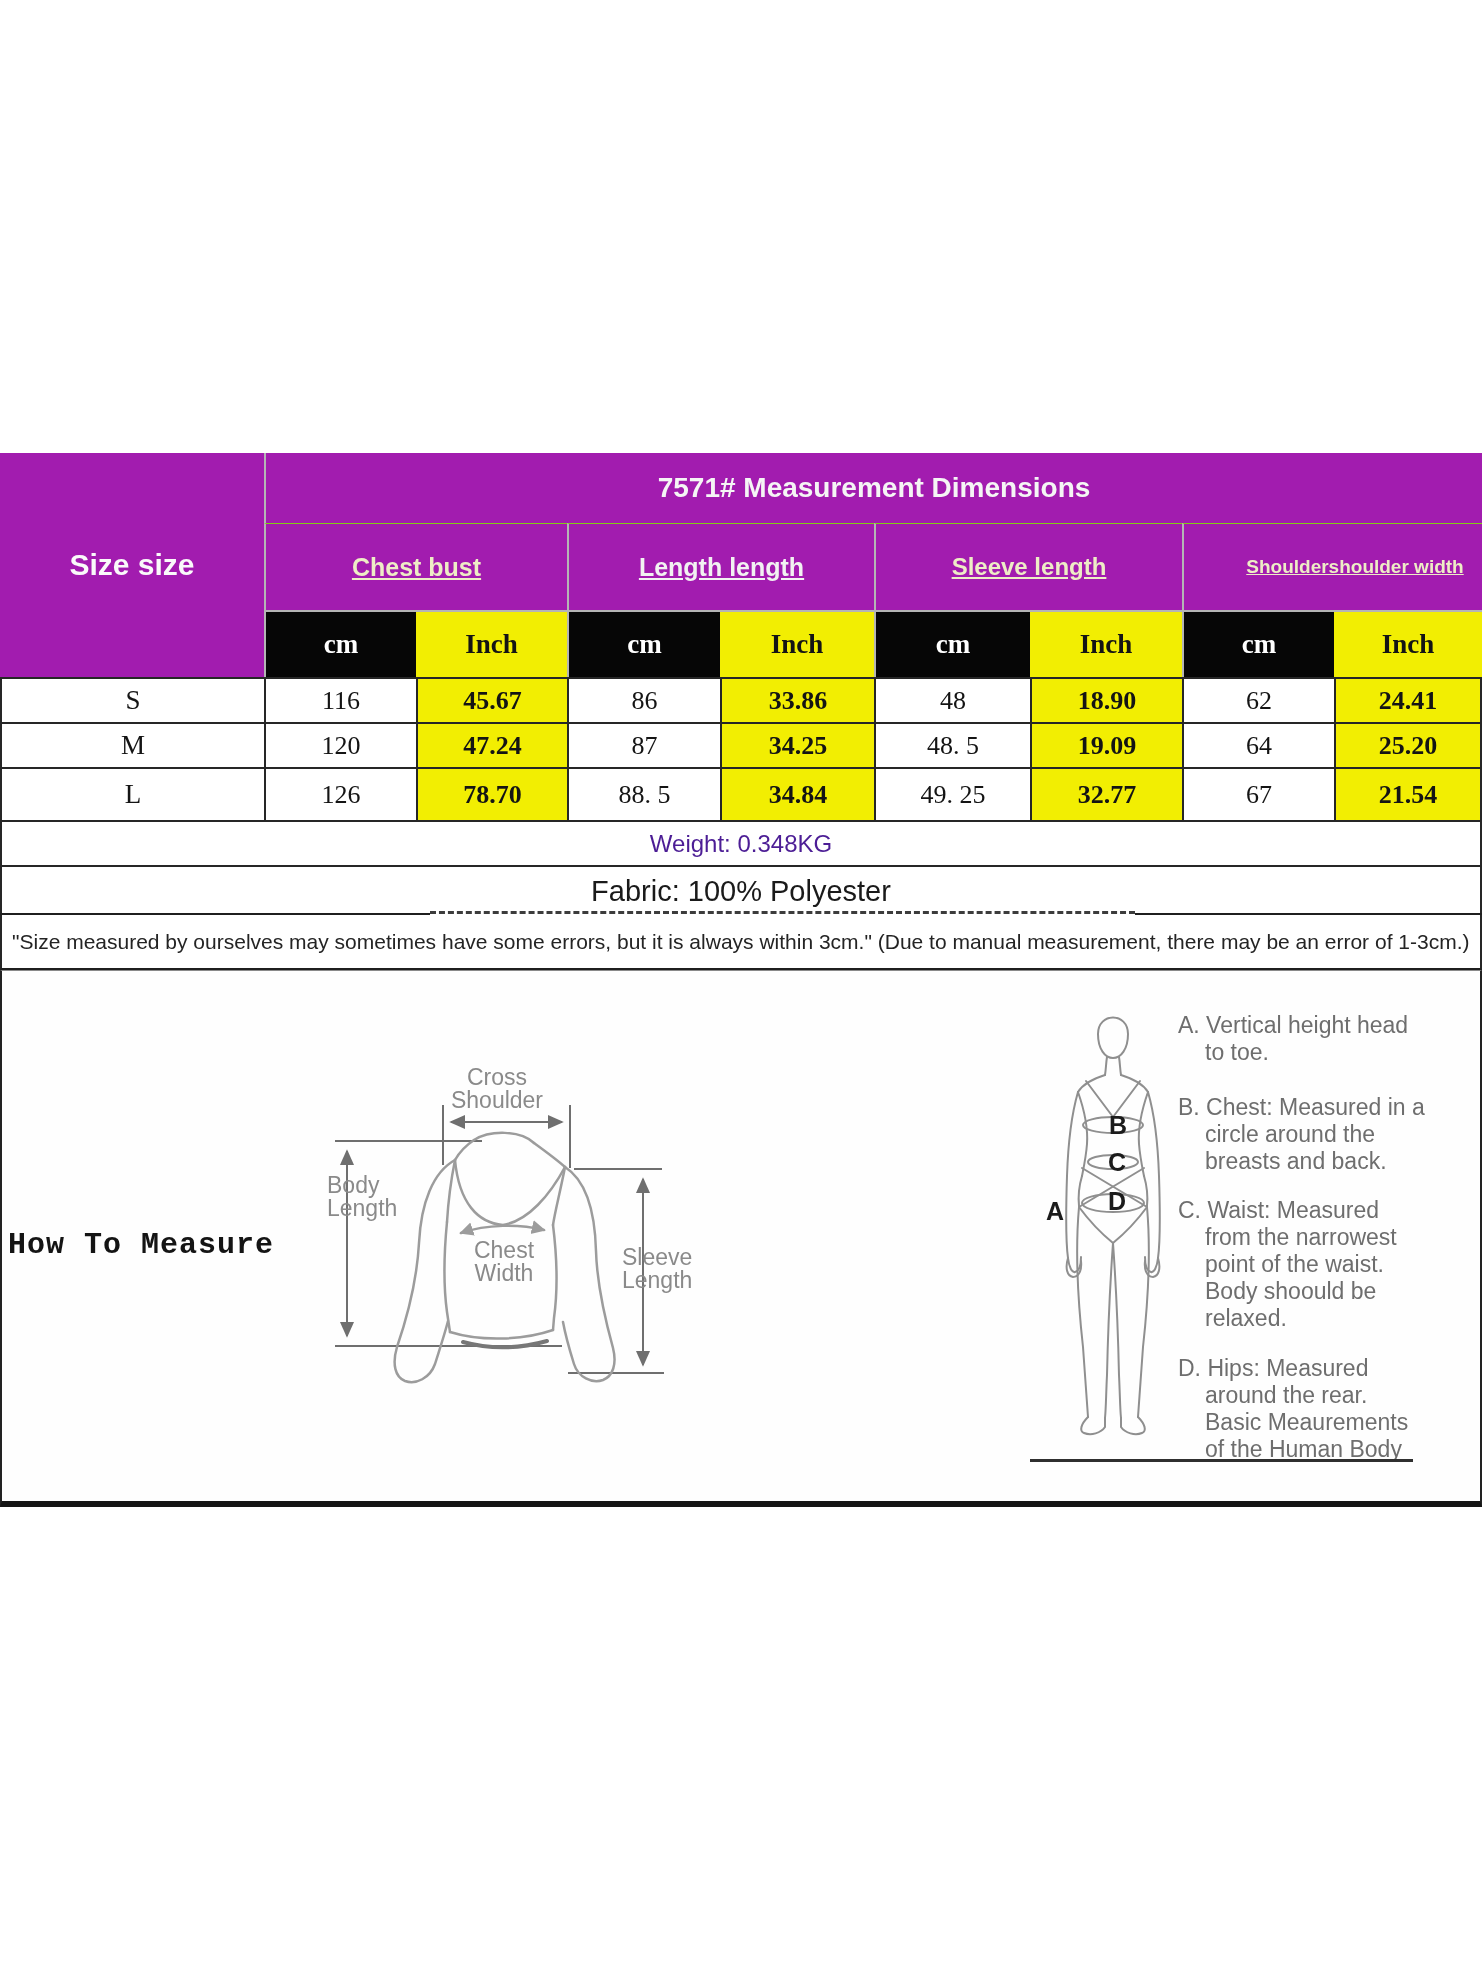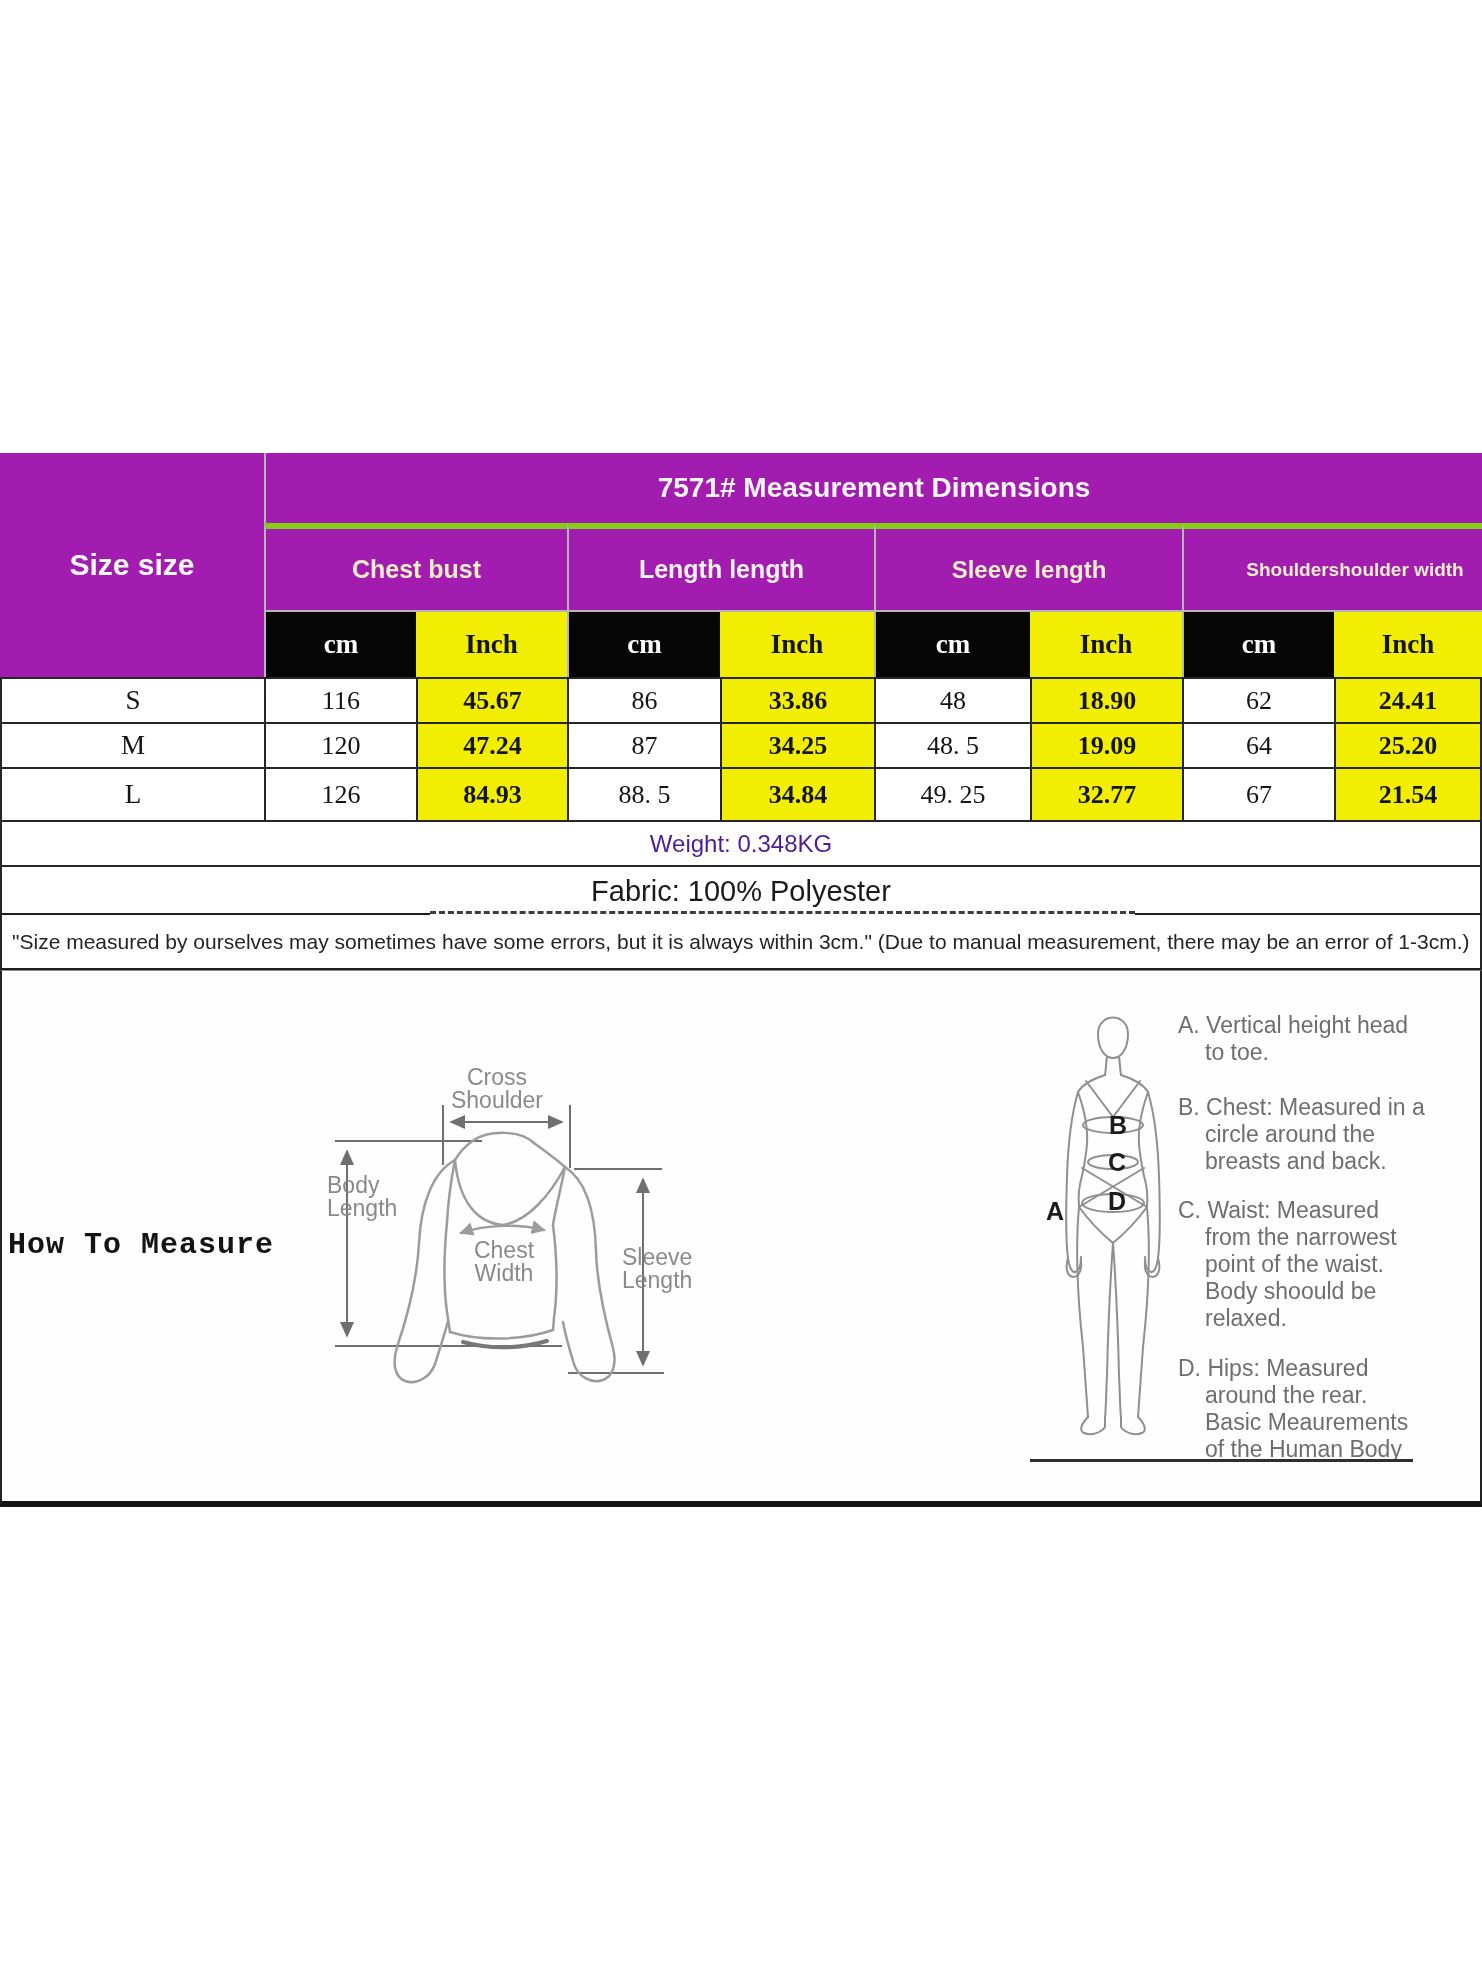--- a/index.html
+++ b/index.html
@@ -10,21 +10,21 @@
   
   .size-table{position:absolute;left:0;top:453px;width:1482px;display:grid;
     grid-template-columns:264px 152px 151px 153px 154px 156px 152px 152px 148px;
     grid-template-rows:70px 87px 67px 45px 45px 53px;background:#ffffff;}
   .cell{display:flex;align-items:center;justify-content:center;box-sizing:border-box;
         text-align:center;line-height:1.05;}
   .hdr{background:#a21caf;}
   .size-hd{grid-column:1;grid-row:1/4;color:#fafafa;font-weight:700;font-size:30px;}
   .title{grid-column:2/10;grid-row:1;color:#f5f5f5;font-weight:700;font-size:28px;
          border-left:2px solid #b5b5b5;}
-  .grp{grid-row:2;border-top:6px solid #84cc16;border-left:2px solid #b5b5b5;font-weight:700;}
+  .grp{grid-row:2;border-top:1px solid #84cc16;border-left:2px solid #b5b5b5;font-weight:700;text-decoration:underline;}
   .gc1{grid-column:2/4;color:#eeedc6;font-size:25px;}
   .gc2{grid-column:4/6;color:#f2f2f2;font-size:25px;}
   .gc3{grid-column:6/8;color:#eeedc6;font-size:24px;}
   .gc4{grid-column:8/10;color:#eeedc6;font-size:19px;padding-left:44px;}
   .unit{grid-row:3;font-family:"Liberation Serif",serif;font-weight:700;font-size:27px;
         border-top:2px solid #b5b5b5;}
   .unit-cm{background:#060606;color:#ffffff;border-left:2px solid #b5b5b5;}
   .unit-inch{background:#f2ee02;color:#141414;}
   .dcell{font-family:"Liberation Serif",serif;font-size:26px;color:#141414;background:#ffffff;
          border-top:2px solid #262626;border-left:2px solid #262626;}
@@ -95,21 +95,21 @@
     <div class="cell dcell ycell">47.24</div>
     <div class="cell dcell">87</div>
     <div class="cell dcell ycell">34.25</div>
     <div class="cell dcell">48. 5</div>
     <div class="cell dcell ycell">19.09</div>
     <div class="cell dcell">64</div>
     <div class="cell dcell ycell lastcol">25.20</div>
 
     <div class="cell dcell szl">L</div>
     <div class="cell dcell">126</div>
-    <div class="cell dcell ycell">84.93</div>
+    <div class="cell dcell ycell">78.70</div>
     <div class="cell dcell">88. 5</div>
     <div class="cell dcell ycell">34.84</div>
     <div class="cell dcell">49. 25</div>
     <div class="cell dcell ycell">32.77</div>
     <div class="cell dcell">67</div>
     <div class="cell dcell ycell lastcol">21.54</div>
   </div>
 
   <div class="abs weight-row">
     <span>Weight: 0.348KG</span>

